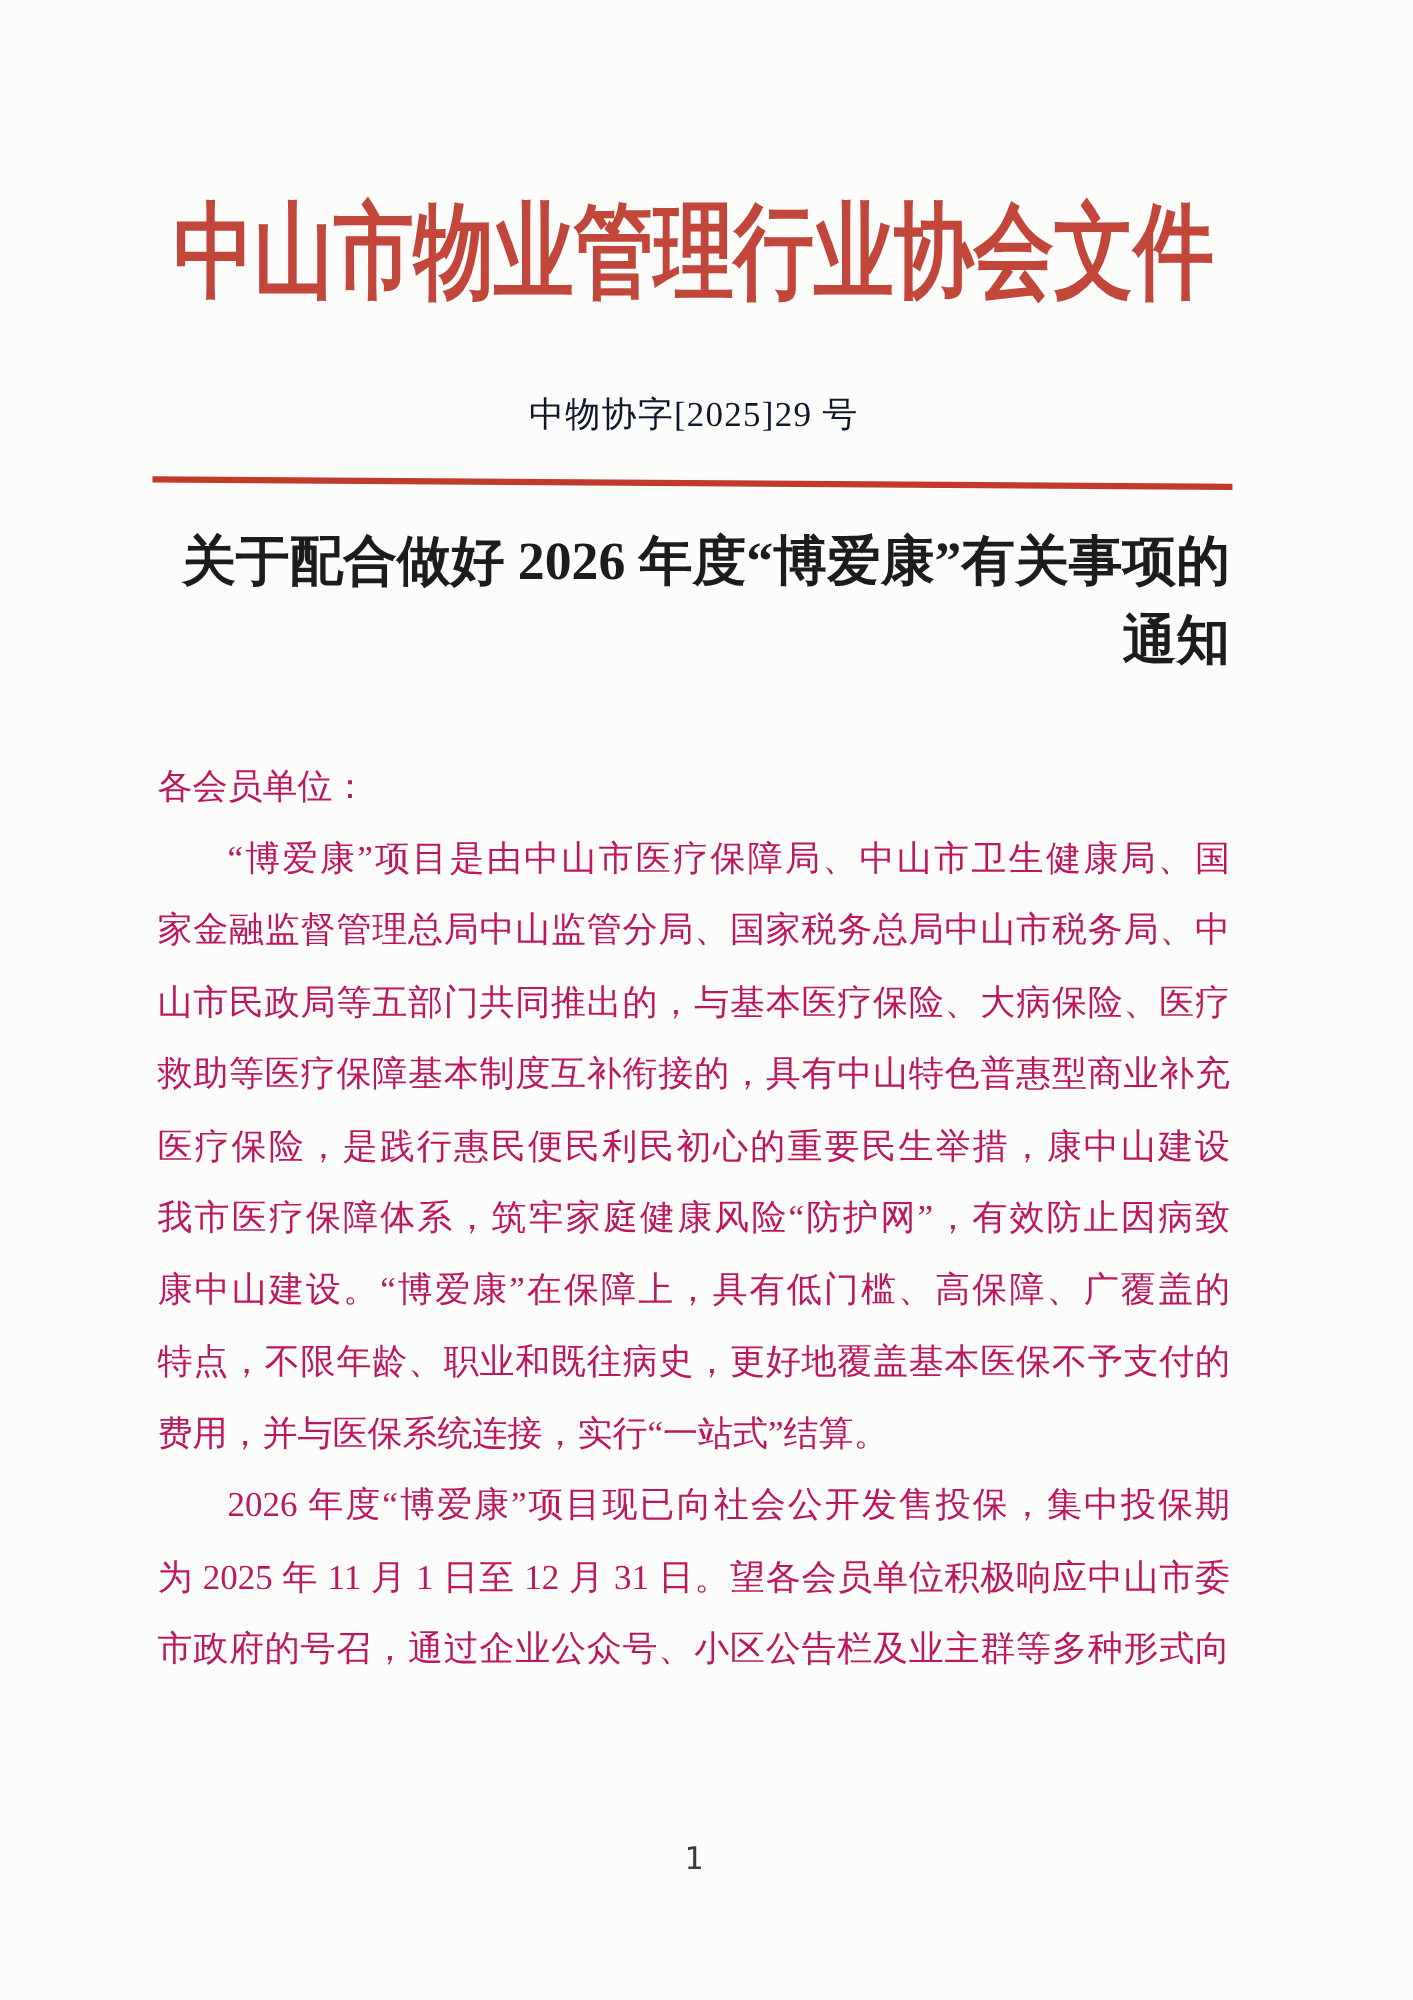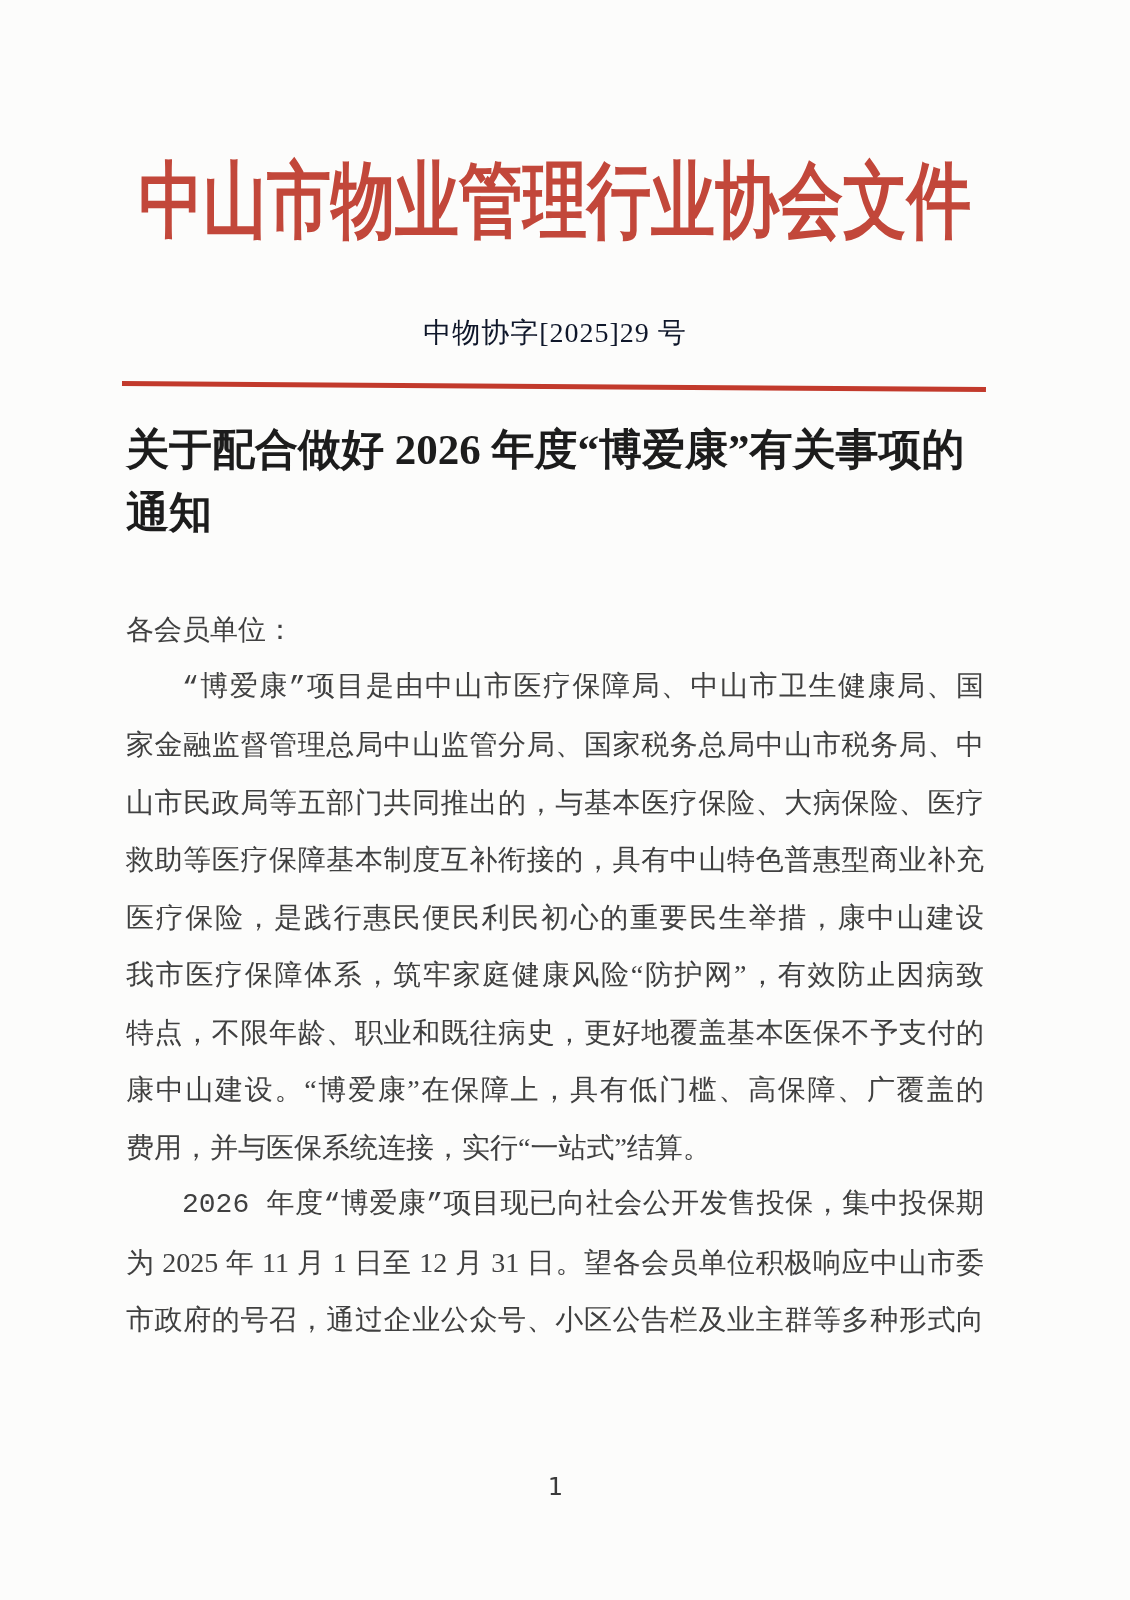--- a/index.html
+++ b/index.html
@@ -55,50 +55,49 @@
     background: #c23a2c;
     transform: rotate(0.4deg);
     transform-origin: left center;
   }
   
   .doc-title {
     position: absolute;
     left: 126px;
     top: 418px;
     width: 858px;
-    text-align: left;
+    text-align: right;
     font-size: 43px;
     font-weight: 700;
     line-height: 63px;
     color: #1c1c1c;
   }
   
   .body-block {
     position: absolute;
     left: 126px;
     top: 601px;
     width: 858px;
   }
   .bl {
     margin: 0;
     height: 57.5px;
     line-height: 57.5px;
     font-size: 28px;
-    color: #404040;
+    color: #be185d;
     text-align: left;
     white-space: nowrap;
   }
   .bl.fill {
     white-space: normal;
     text-align: justify;
     text-align-last: justify;
   }
   .bl.ind {
     text-indent: 56px;
-    font-family: Liberation Mono, monospace;
   }
   
   .page-number {
     position: absolute;
     left: 126px;
     top: 1469px;
     width: 858px;
     text-align: center;
     font-size: 25px;
     line-height: 36px;
@@ -124,22 +123,22 @@
 
   <div class="body-block">
     <p class="bl">各会员单位：</p>
 
     <p class="bl fill ind">“博爱康”项目是由中山市医疗保障局、中山市卫生健康局、国</p>
     <p class="bl fill">家金融监督管理总局中山监管分局、国家税务总局中山市税务局、中</p>
     <p class="bl fill">山市民政局等五部门共同推出的，与基本医疗保险、大病保险、医疗</p>
     <p class="bl fill">救助等医疗保障基本制度互补衔接的，具有中山特色普惠型商业补充</p>
     <p class="bl fill">医疗保险，是践行惠民便民利民初心的重要民生举措，康中山建设</p>
     <p class="bl fill">我市医疗保障体系，筑牢家庭健康风险“防护网”，有效防止因病致</p>
+    <p class="bl fill">康中山建设。“博爱康”在保障上，具有低门槛、高保障、广覆盖的</p>
     <p class="bl fill">特点，不限年龄、职业和既往病史，更好地覆盖基本医保不予支付的</p>
-    <p class="bl fill">康中山建设。“博爱康”在保障上，具有低门槛、高保障、广覆盖的</p>
     <p class="bl">费用，并与医保系统连接，实行“一站式”结算。</p>
 
     <p class="bl fill ind">2026 年度“博爱康”项目现已向社会公开发售投保，集中投保期</p>
     <p class="bl fill">为 2025 年 11 月 1 日至 12 月 31 日。望各会员单位积极响应中山市委</p>
     <p class="bl fill">市政府的号召，通过企业公众号、小区公告栏及业主群等多种形式向</p>
   </div>
 
   <div class="page-number">1</div>
 
 </div>

